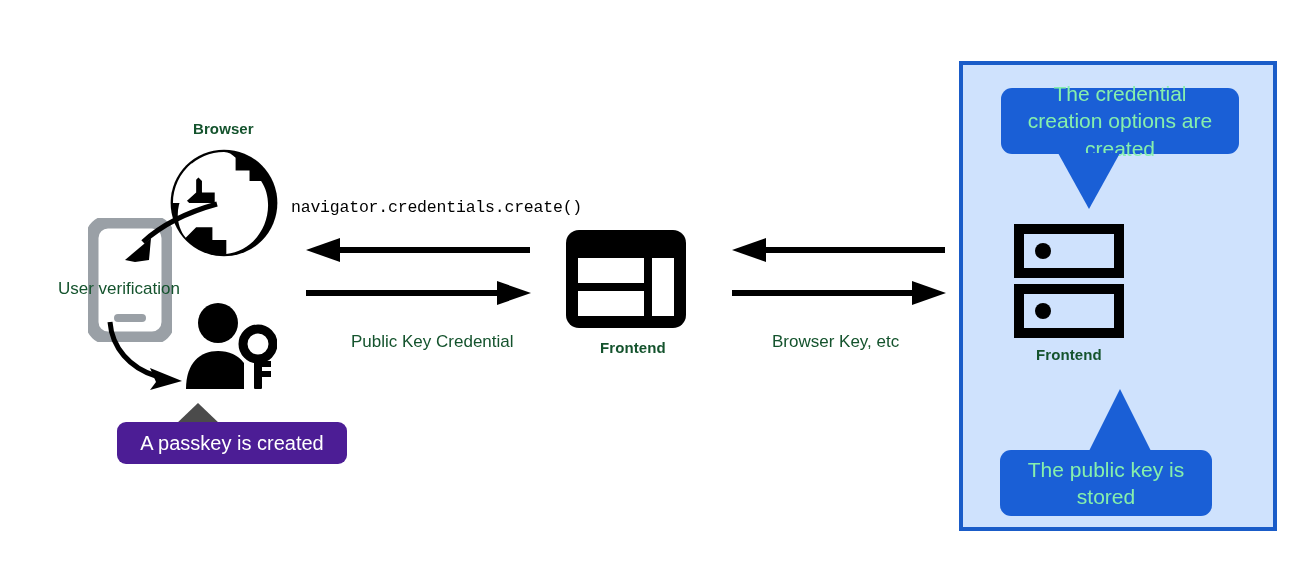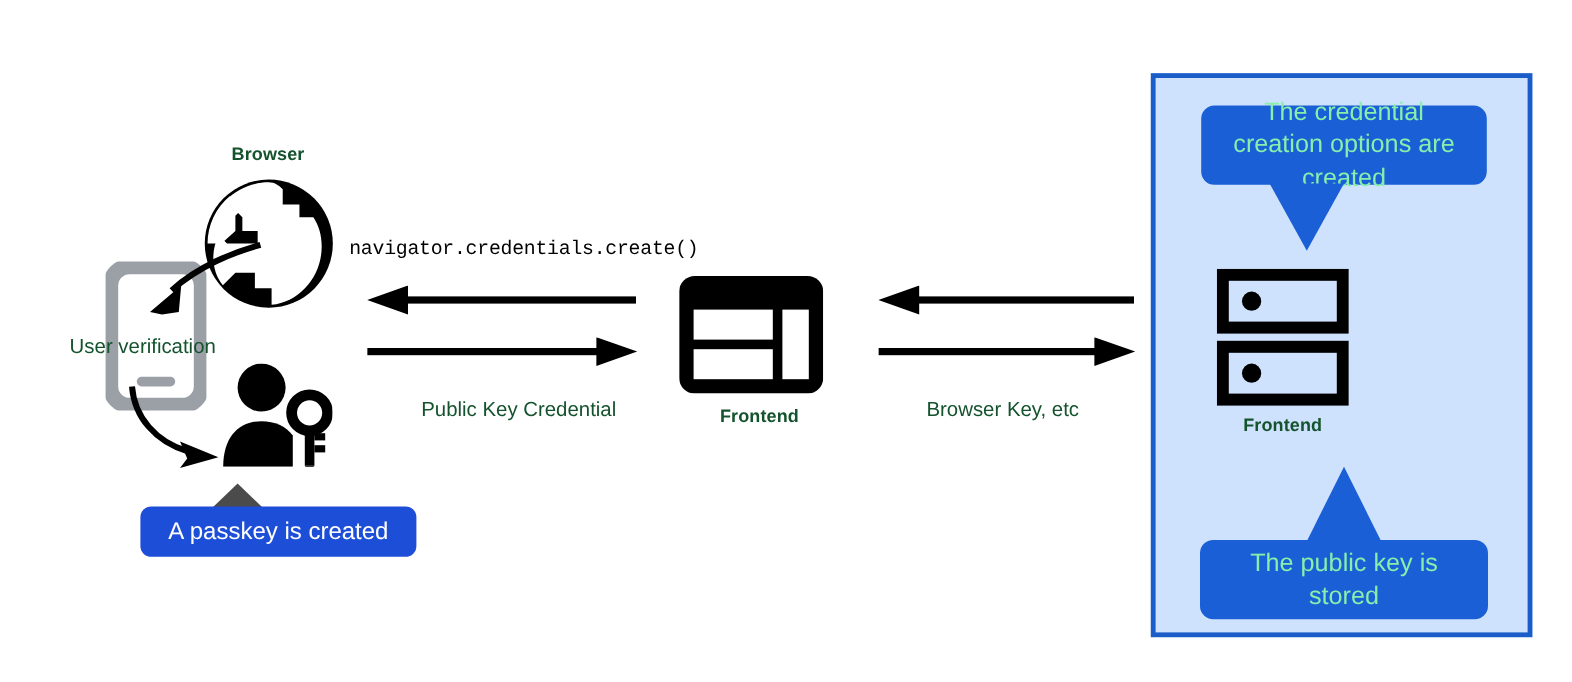--- a/index.html
+++ b/index.html
@@ -84,21 +84,21 @@
     border-bottom: 62px solid #1a5fd6;
   }
 
   
   #passkey-callout {
     position: absolute;
     left: 117px;
     top: 422px;
     width: 230px;
     height: 42px;
-    background: #1d4ed8;
+    background: #4c1d95;
     color: #ffffff;
     border-radius: 9px;
     font-size: 20px;
     display: flex;
     align-items: center;
     justify-content: center;
     box-sizing: border-box;
     text-align: right;
   }
   #passkey-pointer {
@@ -201,15 +201,15 @@
   <svg class="abs" style="left:1014px; top:224px;" width="110" height="116" viewBox="0 0 110 116">
     <rect x="5" y="5" width="100" height="44" fill="none" stroke="#000000" stroke-width="10"></rect>
     <circle cx="29" cy="27" r="8" fill="#000000"></circle>
     <rect x="5" y="65" width="100" height="44" fill="none" stroke="#000000" stroke-width="10"></rect>
     <circle cx="29" cy="87" r="8" fill="#000000"></circle>
   </svg>
 
   <div class="abs label label-bold" style="left:1036px; top:346px;">Frontend</div>
 
   <div class="tri-up" style="left:1089px; top:389px;"></div>
-  <div class="callout-blue" style="left:1000px; top:450px; width:240px; height:66px;">The public key is stored</div>
+  <div class="callout-blue" style="left:1000px; top:450px; width:212px; height:66px;">The public key is stored</div>
 
 </div>
 
 </body></html>

